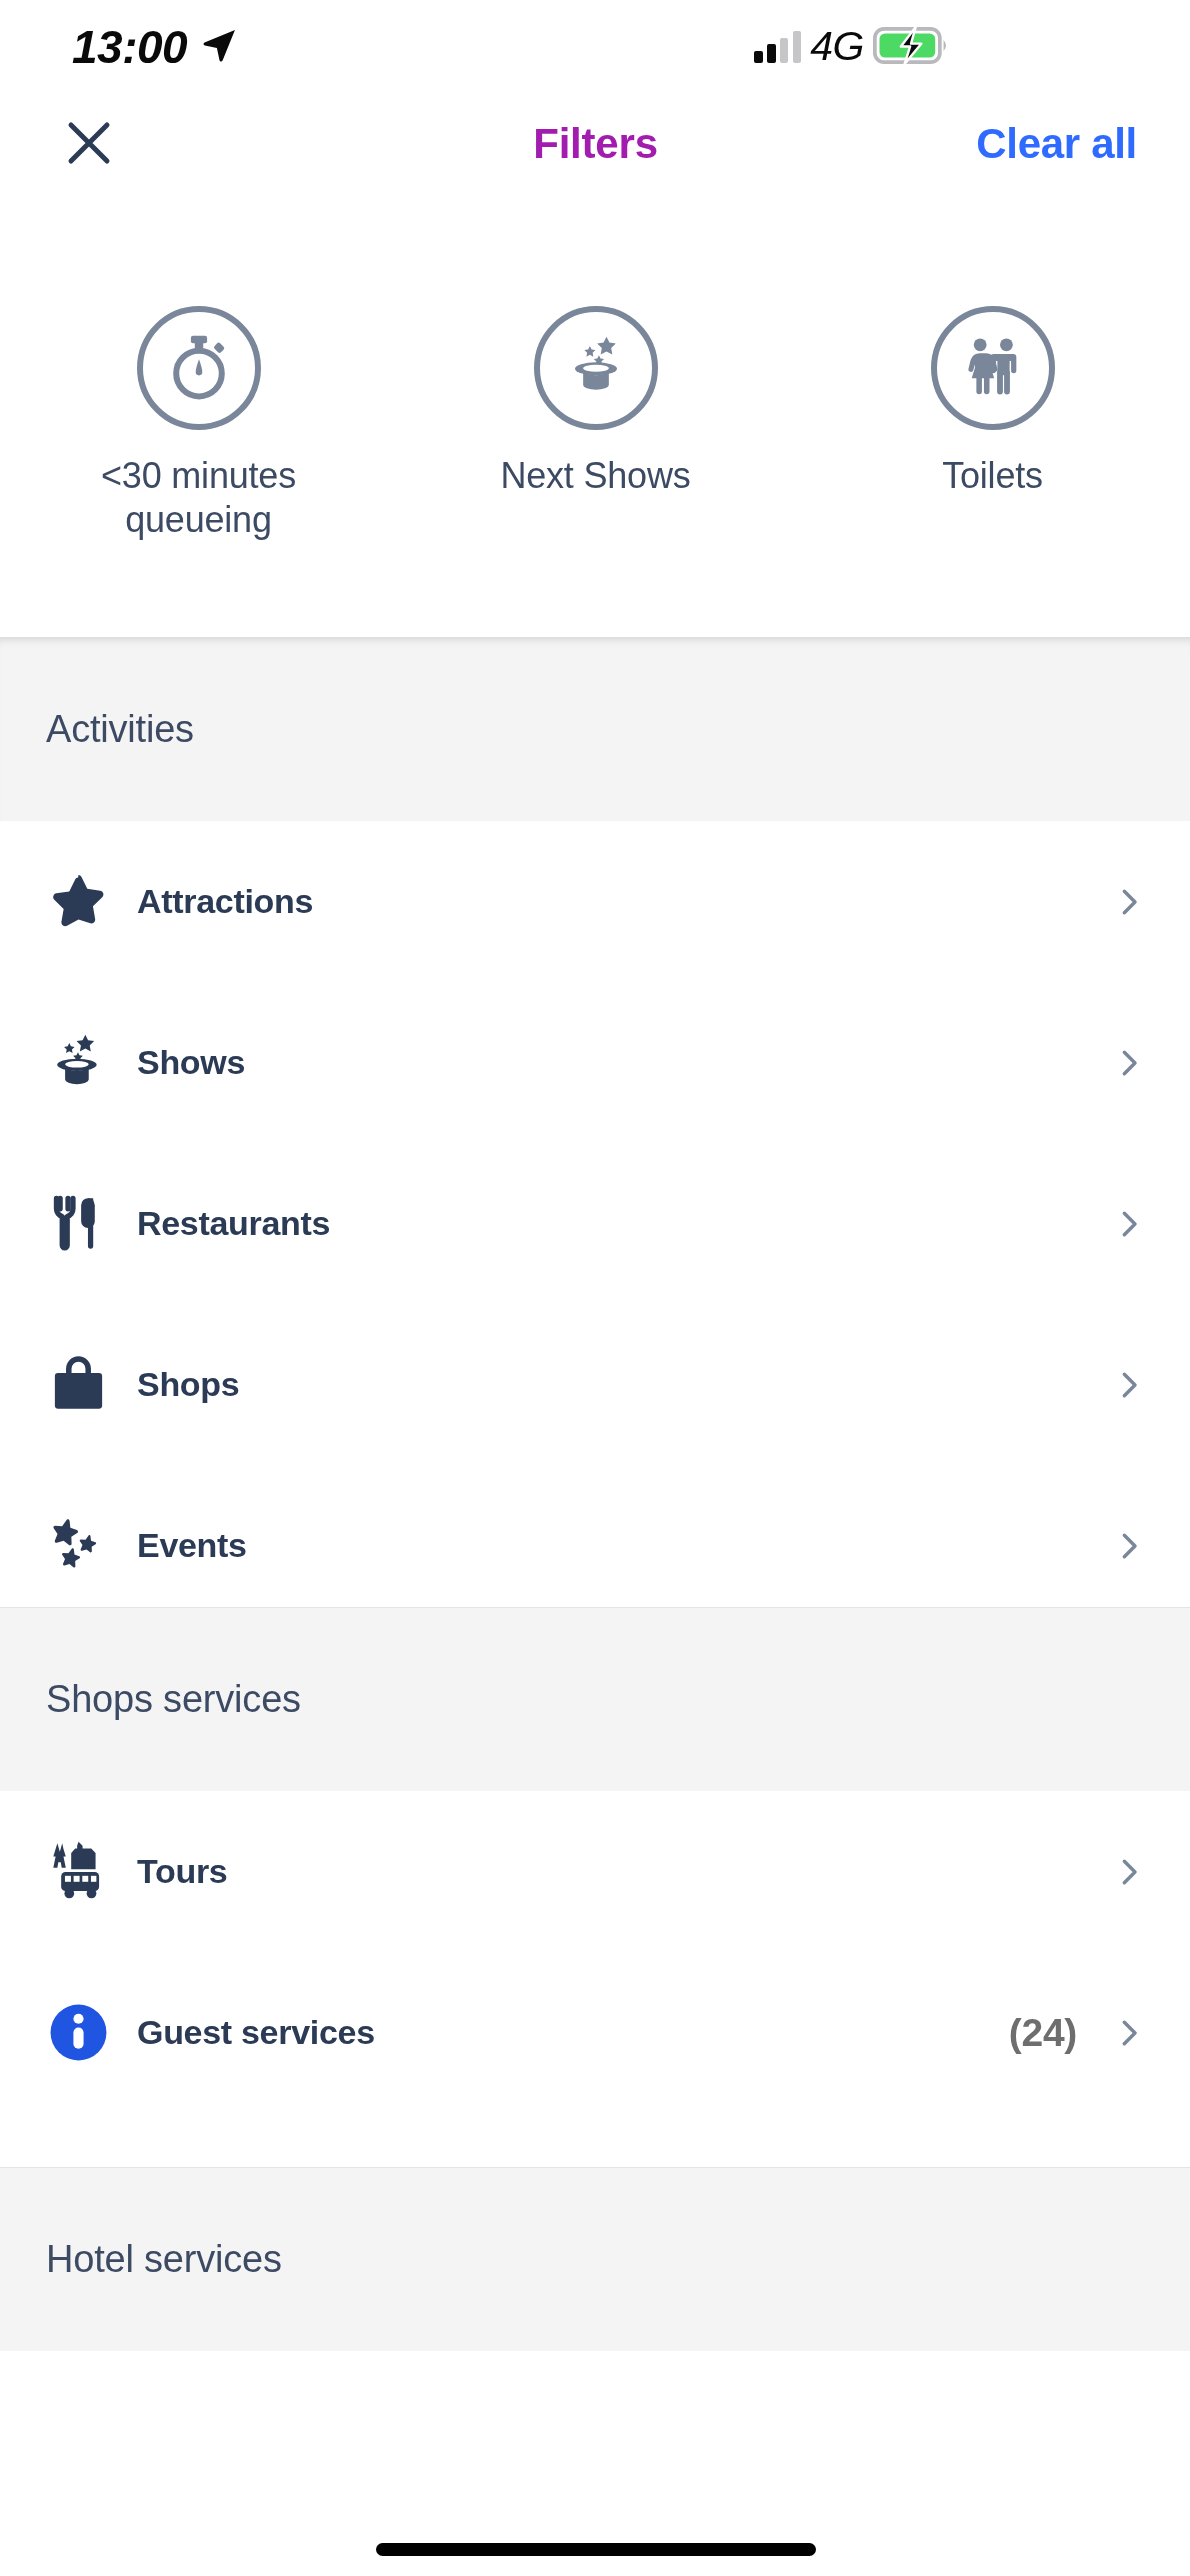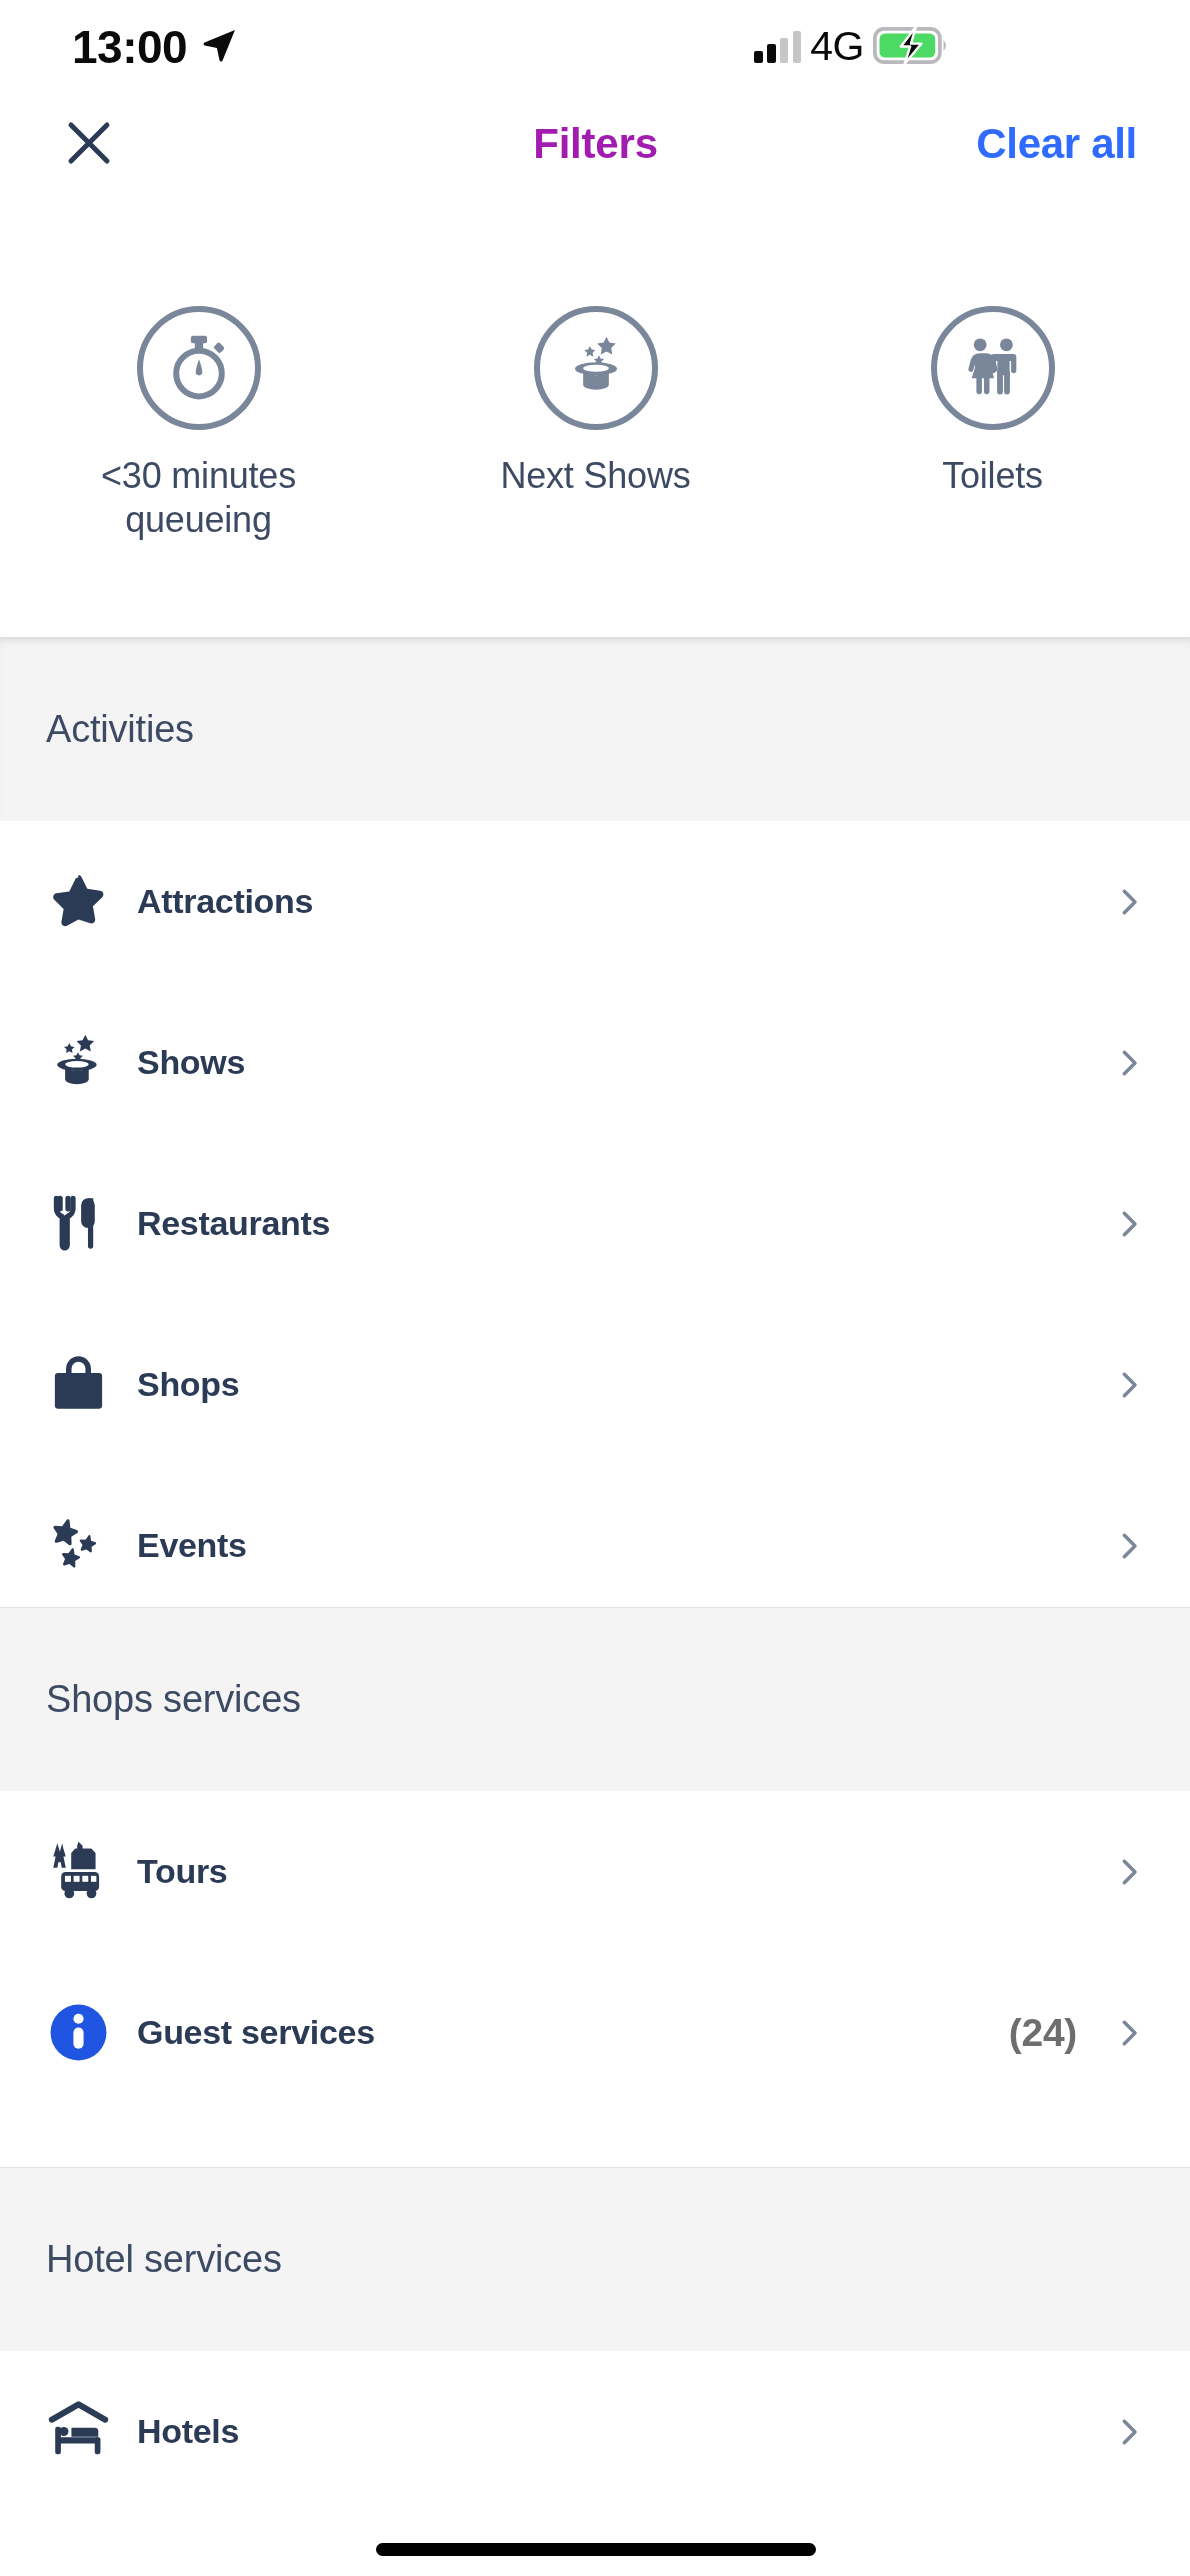--- a/index.html
+++ b/index.html
@@ -10,20 +10,21 @@
     -webkit-font-smoothing:antialiased;
     overflow:hidden;
   }
   .screen { position:relative; width:1191px; height:2576px; background:#fff; }
 
   
   .statusbar {
     position:absolute; top:0; left:0; width:1005px; height:93px;
     display:flex; align-items:center; justify-content:space-between;
     padding:0 54px 0 72px;
+    font-style:italic;
   }
   .sb-left { display:flex; align-items:center; gap:13px; }
   .sb-time { font-size:46px; font-weight:600; color:#0a0a0a; letter-spacing:-0.5px; }
   .sb-loc { display:block; }
   .sb-right { display:flex; align-items:center; gap:9px; }
   .sb-sig { display:flex; align-items:flex-end; gap:4.6px; height:32px; }
   .sb-sig i { display:block; width:8.3px; border-radius:1.9px; background:#0a0a0a; }
   .sb-sig i.b1 { height:12px; }
   .sb-sig i.b2 { height:18.5px; }
   .sb-sig i.b3 { height:25px; background:#c6c6c8; }
@@ -337,40 +338,17 @@
         </svg>
       </span>
     </div>
 
   </div>
 
   <div class="sect-head" style="position:absolute; top:2167px; height:184px;">
     <span class="sect-head-text">Hotel services</span>
   </div>
 
-  <div class="list" style="position:absolute; top:2351px;">
-
-    <div class="row">
-      <span class="row-icon">
-        <svg width="65" height="65" viewBox="0 0 24 24" aria-hidden="true">
-          <path d="M2.2 7.6 L12 2.0 L21.8 7.6" fill="none" stroke="#2b3a55" stroke-width="2.3" stroke-linecap="round" stroke-linejoin="round"></path>
-          <circle cx="6.6" cy="12.0" r="1.7" fill="#2b3a55"></circle>
-          <path d="M9.4 10.6 h8.6 a1.3 1.3 0 0 1 1.3 1.3 v2.0 h-9.9 Z" fill="#2b3a55"></path>
-          <rect x="3.8" y="14.1" width="15.8" height="2.3" rx="0.6" fill="#2b3a55"></rect>
-          <rect x="3.4" y="10.2" width="2.1" height="10.2" rx="0.8" fill="#2b3a55"></rect>
-          <rect x="18.0" y="14.1" width="2.1" height="6.3" rx="0.8" fill="#2b3a55"></rect>
-        </svg>
-      </span>
-      <span class="row-label">Hotels</span>
-      <span class="row-count"></span>
-      <span class="row-chev">
-        <svg width="32" height="32" viewBox="0 0 24 24" aria-hidden="true">
-          <path d="M8.5 4 L16.5 12 L8.5 20" fill="none" stroke="#7a8699" stroke-width="2.6" stroke-linecap="round" stroke-linejoin="round"></path>
-        </svg>
-      </span>
-    </div>
-
-  </div>
 
   <div class="home-ind"></div>
 
 </div>
 
 
 </body></html>

